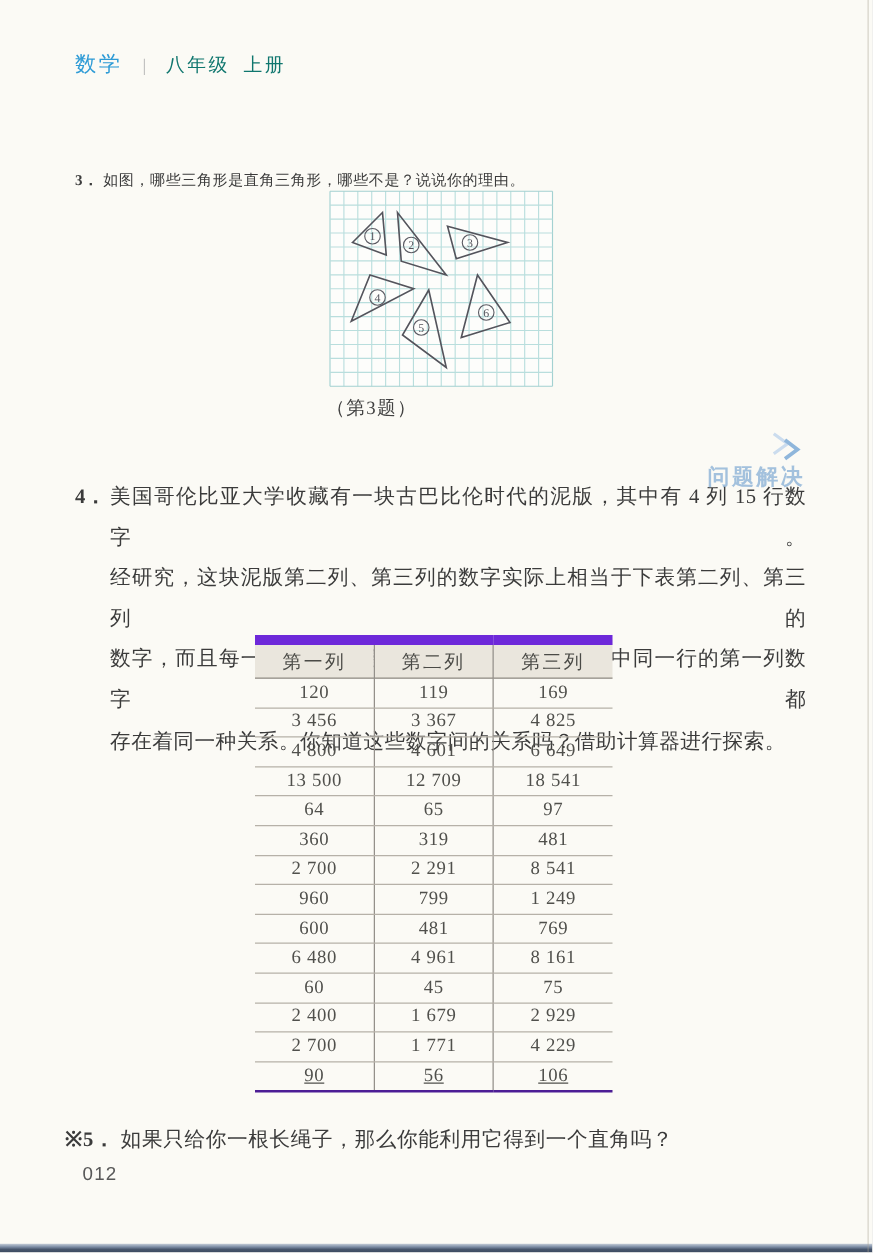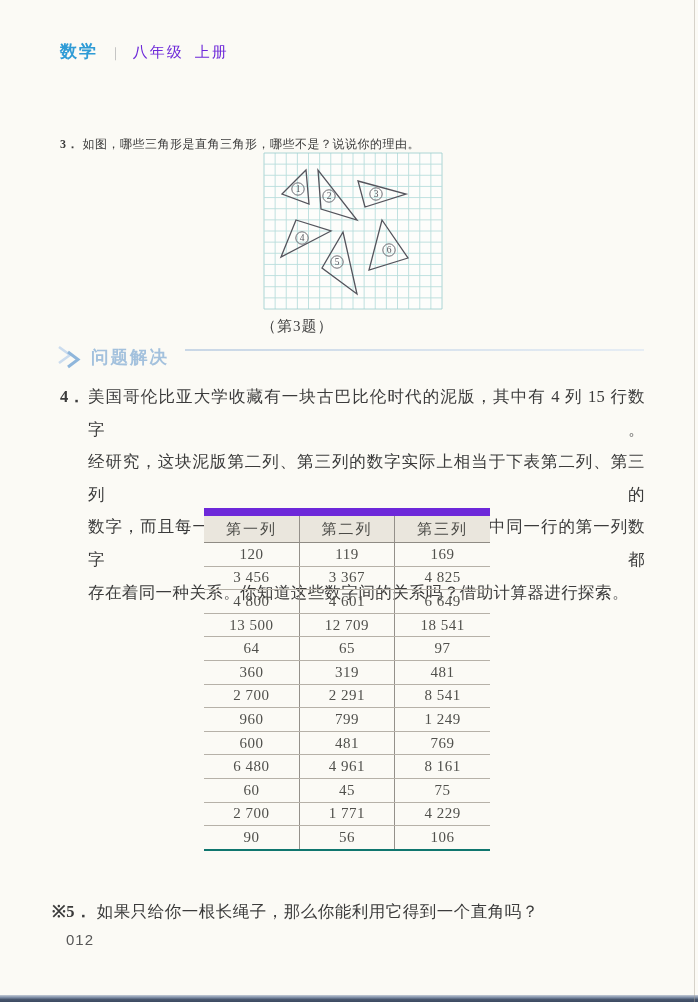--- a/index.html
+++ b/index.html
@@ -10,37 +10,37 @@
   }
   .page::after{ 
     content:"";position:absolute;top:0;bottom:0;right:3px;width:1px;
     background:rgba(168,162,148,0.45);
   }
   
   .head{
     position:absolute;left:60px;top:40px;display:flex;align-items:baseline;gap:11px;
     font-family:"Liberation Sans","DejaVu Sans",sans-serif;
   }
-  .head .subject{color:#2e9bd6;font-weight:bold;font-size:17px;letter-spacing:2px;}
+  .head .subject{color:#2e9bd6;font-weight:normal;font-size:17px;letter-spacing:2px;}
   .head .sep{color:#b8b8b8;font-size:13px;}
-  .head .grade,.head .volume{color:#6d28d9;font-size:15px;letter-spacing:2px;}
+  .head .grade,.head .volume{color:#0f766e;font-size:15px;letter-spacing:2px;}
   
   .qnum{font-weight:bold;}
   .q3{position:absolute;left:60px;top:100px;width:600px;font-size:12px;letter-spacing:0.5px;margin-top:36px;}
   .q4{position:absolute;left:60px;top:381px;width:585px;display:flex;line-height:32.6px;font-size:16.5px;}
   .q4 .qnum{width:28px;flex:none;}
   .q4 .lines{flex:1;letter-spacing:0.4px;}
   .q4 .jl{text-align:justify;text-align-last:justify;}
   .q5{position:absolute;left:52px;top:899px;width:620px;font-size:16.5px;letter-spacing:0.5px;}
   
   .figure{position:absolute;left:261px;top:150px;width:184px;}
   .figure svg{display:block;}
   .figcaption{margin-top:5px;text-align:left;font-size:15px;letter-spacing:1px;color:#424242;}
   
-  .section{position:absolute;left:57px;top:345px;right:54px;display:flex;align-items:flex-start;}
+  .section{position:absolute;left:57px;top:345px;right:54px;display:flex;align-items:flex-end;flex-direction:column;}
   .section .title{
     font-family:"Liberation Sans","DejaVu Sans",sans-serif;font-weight:bold;
     font-size:17.5px;color:#a3c1dd;letter-spacing:2px;margin-left:7px;
   }
   .section .rule{flex:1;height:2px;margin-left:16px;margin-top:4px;
     background:linear-gradient(to right,#c9d7e6,#e6edf4);}
   
   .num-table{
     position:absolute;left:204px;top:508px;width:286px;
     border-collapse:collapse;table-layout:fixed;
@@ -49,21 +49,21 @@
   .num-table th{
     height:26px;font-weight:normal;letter-spacing:2px;
     background:#eae6dd;
     border-top:8px solid #6d28d9;border-bottom:1px solid #8f8b84;
     text-align:center;padding:0;
   }
   .num-table td{
     height:22.6px;text-align:center;padding:0;letter-spacing:0.5px;
     border-bottom:1px solid #b6b1a8;color:#50504c;
   }
-  .num-table tr:last-child td{border-bottom:2px solid #0f766e;}
+  .num-table tr:last-child td{border-bottom:2px solid #4c1d95;text-decoration:underline;}
   .num-table th:not(:last-child),.num-table td:not(:last-child){border-right:1px solid #94908a;}
   
   .pagenum{
     position:absolute;left:66px;top:931px;
     font-family:"Liberation Sans","DejaVu Sans",sans-serif;
     font-size:15px;color:#585858;letter-spacing:1px;
   }
   .bottom-bar{
     position:absolute;left:0;right:0;bottom:0;height:7px;
     background:linear-gradient(to bottom,#c4ccd7 0%,#7e8ea6 35%,#47556c 65%,#3c4a62 100%);
@@ -224,20 +224,25 @@
           <td>6 480</td>
           <td>4 961</td>
           <td>8 161</td>
         </tr>
         <tr>
           <td>60</td>
           <td>45</td>
           <td>75</td>
         </tr>
         <tr>
+          <td>2 400</td>
+          <td>1 679</td>
+          <td>2 929</td>
+        </tr>
+        <tr>
           <td>2 700</td>
           <td>1 771</td>
           <td>4 229</td>
         </tr>
         <tr>
           <td>90</td>
           <td>56</td>
           <td>106</td>
         </tr>
       </tbody>

